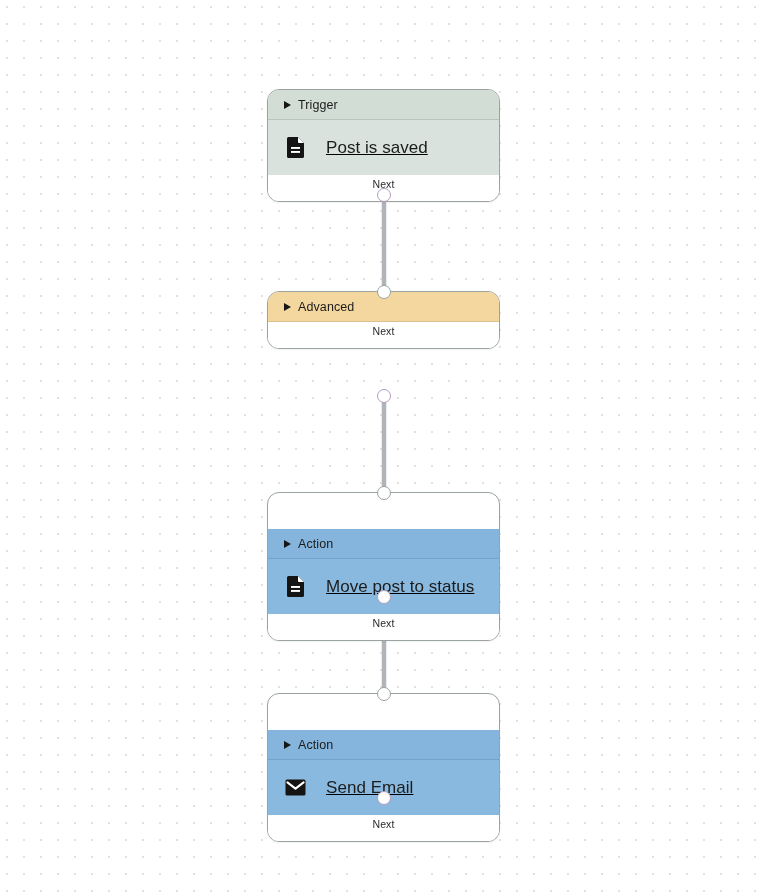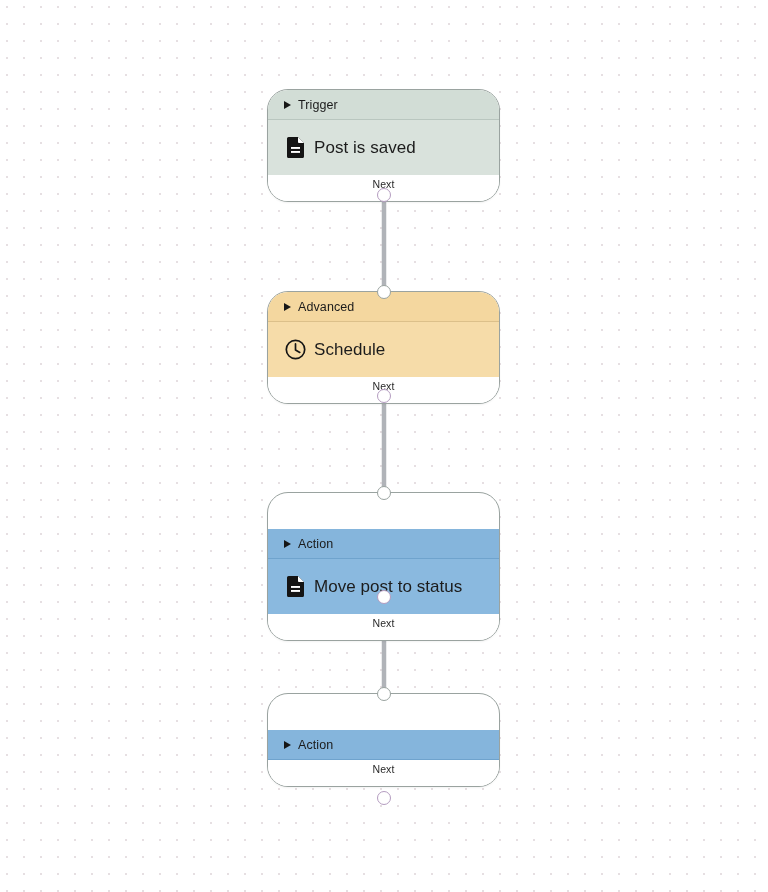--- a/index.html
+++ b/index.html
@@ -36,21 +36,21 @@
     height: 892px;
     pointer-events: none;
   }
 
   
   .node {
     position: absolute;
     width: 233px;
     box-sizing: border-box;
     border: 1.4px solid #9aa3a0;
-    border-radius: 21px;
+    border-radius: 12px;
     background: #ffffff;
     overflow: hidden;
     box-shadow: 0 1px 2px rgba(0,0,0,0.05);
   }
 
   .node-header {
     display: flex;
     align-items: center;
     gap: 7px;
     height: 29px;
@@ -70,24 +70,25 @@
   }
 
   .node-divider {
     height: 1px;
     width: 100%;
   }
 
   .node-body {
     display: flex;
     align-items: center;
-    gap: 8px;
+    gap: 20px;
     height: 55px;
     padding: 0 14px 0 17px;
     box-sizing: border-box;
+    text-decoration: underline;
   }
   .node-body .node-icon {
     flex: 0 0 auto;
     width: 21px;
     height: 21px;
     display: flex;
     align-items: center;
     justify-content: center;
   }
   .node-body .node-title {
@@ -175,29 +176,20 @@
     </div>
   </div>
   <div class="port port-out" style="left:377px; top:188px;"></div>
 
   <div class="node theme-orange" style="left:267px; top:291px;">
     <div class="node-header">
       <span class="caret"></span>
       <span>Advanced</span>
     </div>
     <div class="node-divider"></div>
-    <div class="node-body">
-      <span class="node-icon">
-        <svg width="21" height="21" viewBox="0 0 21 21">
-          <circle cx="10.5" cy="10.5" r="9.2" fill="none" stroke="#141414" stroke-width="1.7"></circle>
-          <path d="M10.5 4.9 L10.5 10.9 L14.8 13.4" fill="none" stroke="#141414" stroke-width="1.7" stroke-linecap="round" stroke-linejoin="round"></path>
-        </svg>
-      </span>
-      <span class="node-title">Schedule</span>
-    </div>
     <div class="node-footer">
       <span class="port-label">Next</span>
     </div>
   </div>
   <div class="port port-in" style="left:377px; top:285px;"></div>
   <div class="port port-out" style="left:377px; top:389px;"></div>
 
   <div class="node theme-blue" style="left:267px; top:492px;">
     <div class="node-header">
       <span class="caret"></span>
@@ -221,20 +213,29 @@
   </div>
   <div class="port port-in" style="left:377px; top:486px;"></div>
   <div class="port port-out" style="left:377px; top:590px;"></div>
 
   <div class="node theme-blue" style="left:267px; top:693px;">
     <div class="node-header">
       <span class="caret"></span>
       <span>Action</span>
     </div>
     <div class="node-divider"></div>
+    <div class="node-body">
+      <span class="node-icon">
+        <svg width="21" height="17" viewBox="0 0 21 17">
+          <rect x="0.5" y="0.5" width="20" height="16" rx="1.6" fill="#141414"></rect>
+          <path d="M2.4 3.3 L10.5 9.6 L18.6 3.3" fill="none" stroke="#ffffff" stroke-width="2.1" stroke-linecap="round" stroke-linejoin="round"></path>
+        </svg>
+      </span>
+      <span class="node-title">Send Email</span>
+    </div>
     <div class="node-footer">
       <span class="port-label">Next</span>
     </div>
   </div>
   <div class="port port-in" style="left:377px; top:687px;"></div>
   <div class="port port-out" style="left:377px; top:791px;"></div>
 
 </div>
 
 </body></html>

